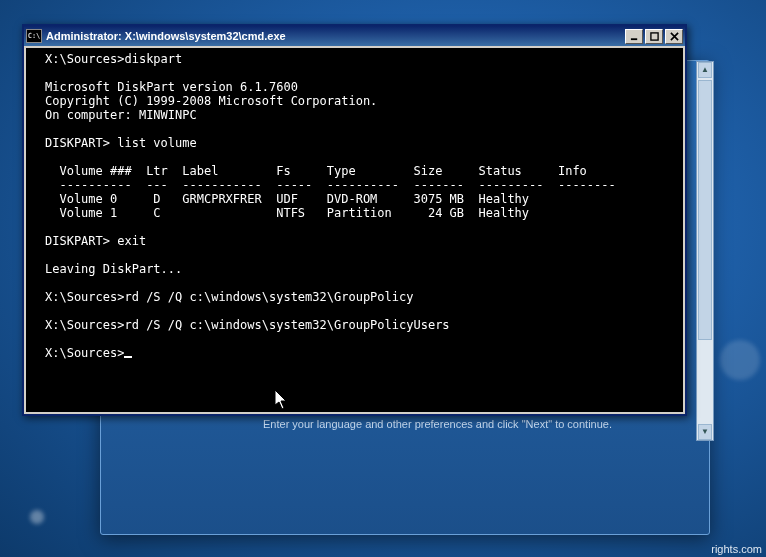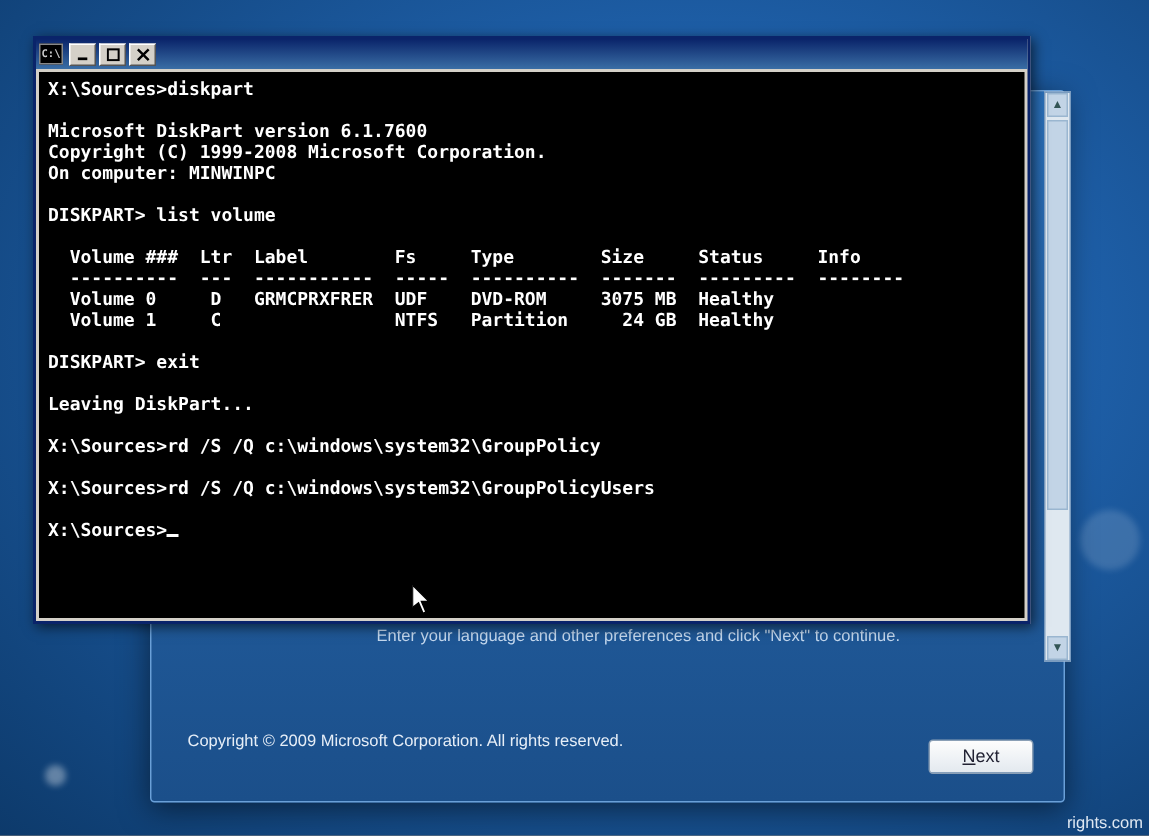--- a/index.html
+++ b/index.html
@@ -23,21 +23,21 @@
   box-shadow: 0 4px 20px rgba(0,0,0,0.5);
 }
 .setup-scroll {
   position: absolute; right: -5px; top: 0; width: 18px; height: 380px;
   background: #dfe8f0; border: 1px solid #7a9cc0;
 }
 .setup-scroll .thumb { position:absolute; top:18px; left:1px; width:14px; height:260px; background:#c2d4e6; border:1px solid #9ab6d0; }
 .setup-scroll .arr { position:absolute; left:1px; width:14px; height:16px; background:#c2d4e6; border:1px solid #9ab6d0; text-align:center; font-size:8px; line-height:14px; color:#355; }
 .setup-scroll .arr.up{top:0} .setup-scroll .arr.dn{bottom:0}
 .setup-hint {
-  position: absolute; left: 150px; top: 357px; color: #c4d8ee; font-size: 11px;
+  position: absolute; left: 162px; top: 357px; color: #c4d8ee; font-size: 11px;
   font-family: "Segoe UI", Tahoma, sans-serif;
 }
 .setup-footer {
   position: absolute; left: 0; right: 0; bottom: 0; height: 70px;
 }
 .copyright { position: absolute; left: 24px; top: 24px; color: #e6eef7; font-size: 11px; }
 .next-btn {
   position: absolute; right: 20px; bottom: 18px; width: 70px; height: 23px;
   background: linear-gradient(#fdfdfd, #e3e9ef);
   border: 1px solid #8a9fb6; border-radius: 3px;
@@ -67,22 +67,22 @@
   width: 18px; height: 15px; background: #d4d0c8;
   border: 1px solid #fff; border-right-color:#555; border-bottom-color:#555;
   display:flex; align-items:center; justify-content:center; cursor:pointer;
 }
 .tb-btn svg { width:9px; height:9px; }
 
 .cmd-body {
   flex: 1; background: #000; color: #fff; margin: 2px;
   font-family: "Lucida Console", Consolas, monospace;
   font-size: 12px; line-height: 14px;
-  padding: 4px 6px; white-space: pre; overflow: hidden;
-  position: relative; font-weight: bold;
+  padding: 4px 19px; white-space: pre; overflow: hidden;
+  position: relative; font-weight: normal;
 }
 .cursor { display:inline-block; width:8px; height:2px; background:#fff; vertical-align: baseline; margin-bottom:-1px;}
 
 
 .mouse {
   position: absolute; left: 275px; top: 390px; width: 14px; height: 20px; z-index: 50;
   pointer-events:none;
 }
 .mouse svg { filter: drop-shadow(1px 1px 1px rgba(0,0,0,0.6)); }
 
@@ -95,31 +95,28 @@
 <div class="flare f2"></div>
 <div class="flare f3"></div>
 
 <div class="setup-panel">
   <div class="setup-scroll">
     <div class="arr up">▲</div>
     <div class="thumb"></div>
     <div class="arr dn">▼</div>
   </div>
   <div class="setup-hint">Enter your language and other preferences and click "Next" to continue.</div>
-  <div class="setup-footer">
-    <div class="copyright">Copyright © 2009 Microsoft Corporation. All rights reserved.</div>
-    <div class="next-btn"><u>N</u><span>ext</span></div>
-  </div>
 </div>
 
 <div class="cmd-window">
   <div class="titlebar">
     <div class="icon-cmd">
         <span>C:\</span>
       </div>
+    <div class="title">Administrator: X:\windows\system32\cmd.exe</div>
     <div class="btns">
       <div class="tb-btn">
         <svg viewBox="0 0 10 10">
             <rect x="1" y="7" width="7" height="2" fill="#000"></rect>
           </svg>
       </div>
       <div class="tb-btn">
         <svg viewBox="0 0 10 10">
             <rect x="1" y="1" width="8" height="8" fill="none" stroke="#000" stroke-width="1.5"></rect>
           </svg>

